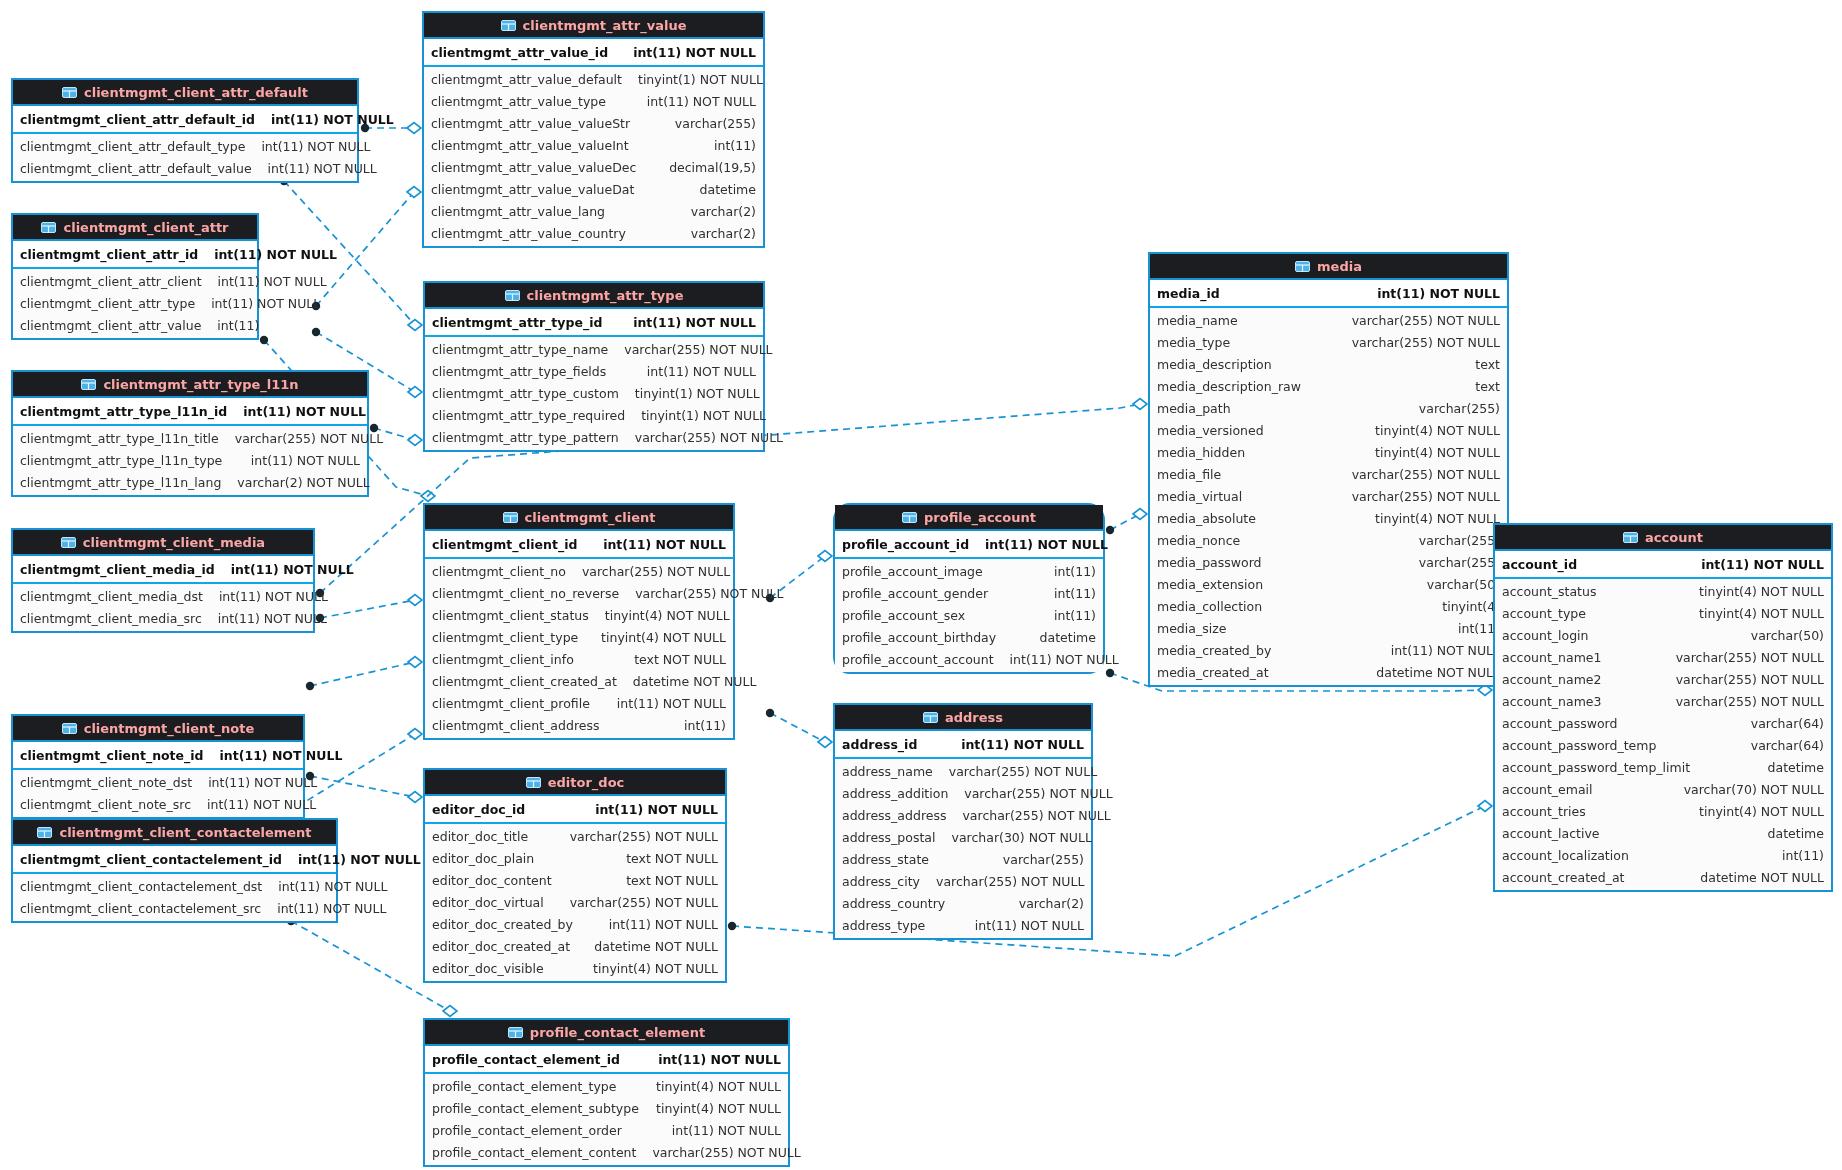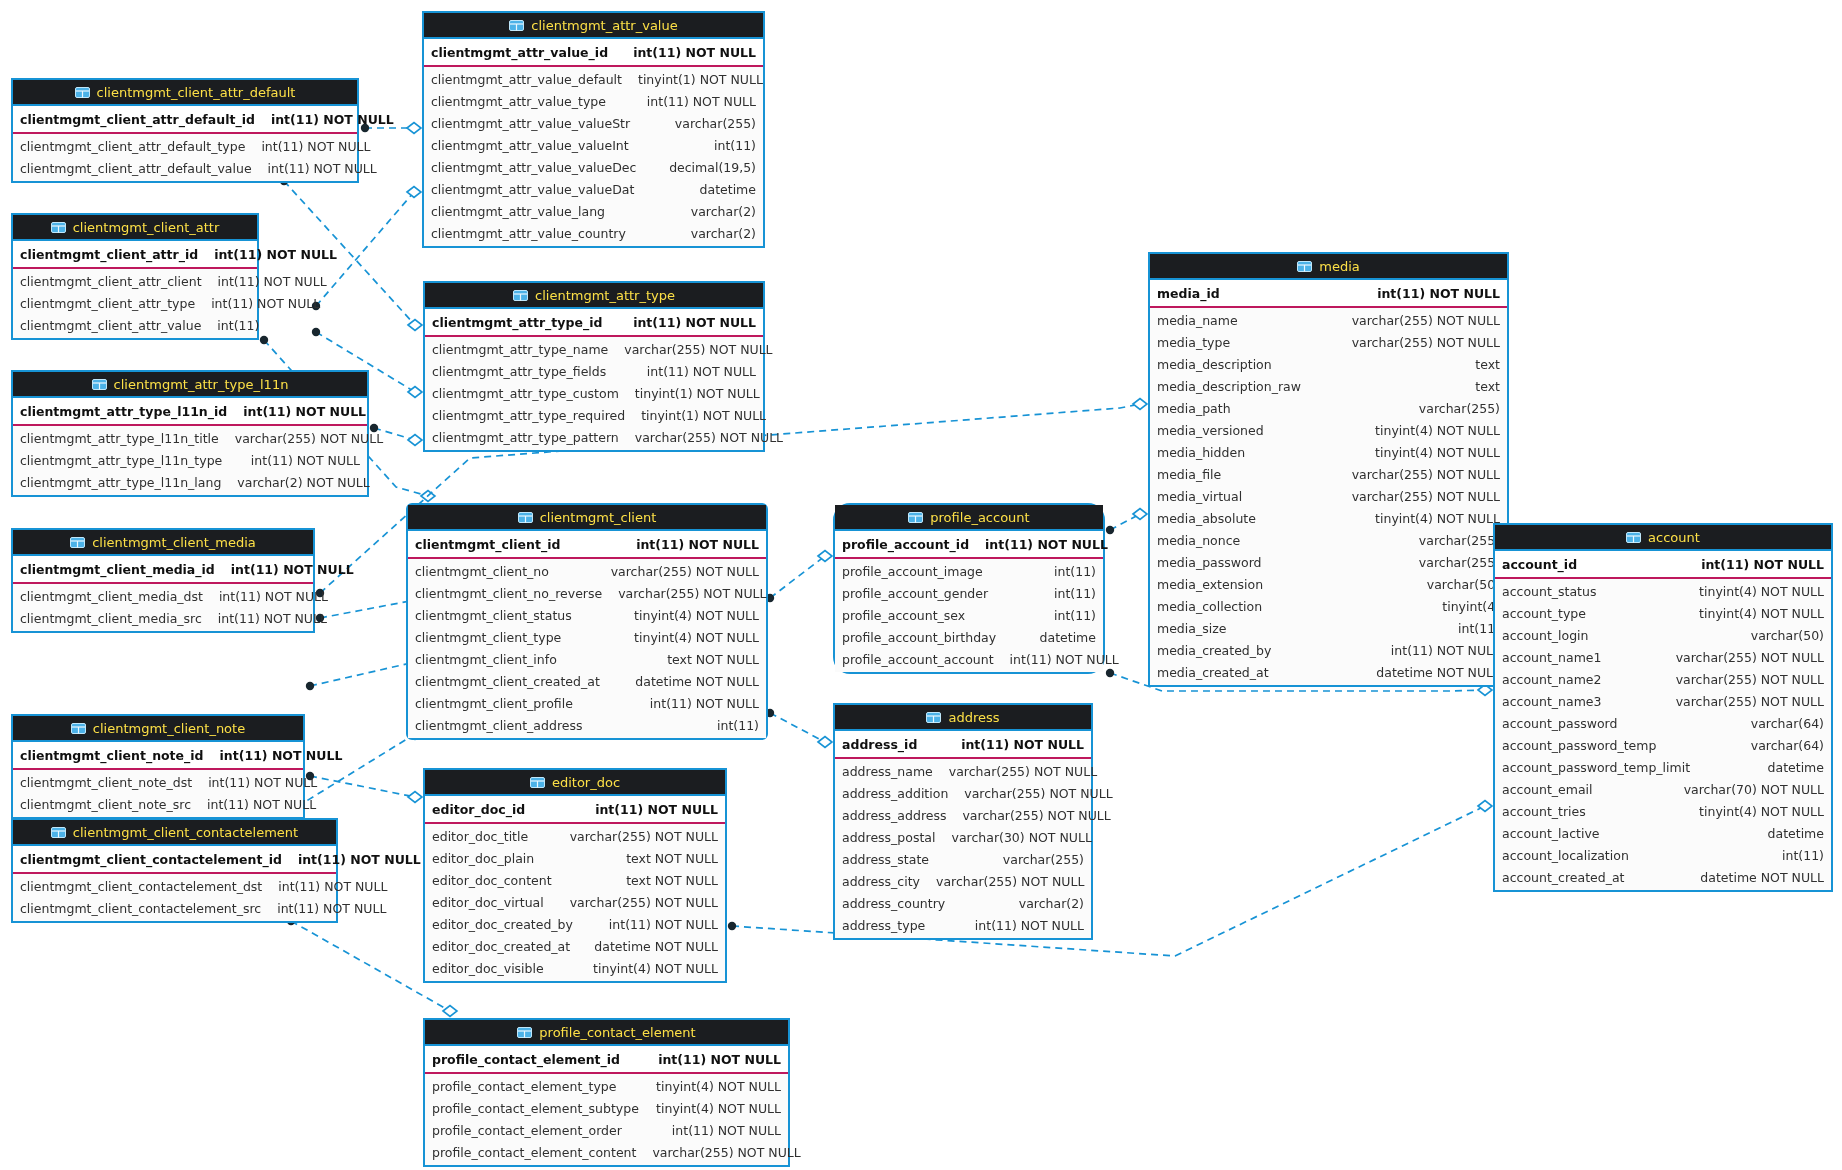--- a/index.html
+++ b/index.html
@@ -1,24 +1,24 @@
 <!DOCTYPE html>
 <html><head>
 <meta charset="utf-8">
 <style>
   html,body{margin:0;padding:0;background:#ffffff;}
   #canvas{position:relative;width:1842px;height:1170px;background:#ffffff;overflow:hidden;
           font-family:"DejaVu Sans","Liberation Sans",sans-serif;}
   #wires{position:absolute;left:0;top:0;z-index:1;}
   .eer-table{position:absolute;z-index:2;box-sizing:border-box;border:2px solid #1793d5;
              background:#fbfbfb;box-shadow:0 0 0 0;}
-  .thead{height:24px;background:#1b1d20;color:#fde047;display:flex;align-items:center;
+  .thead{height:24px;background:#1b1d20;color:#fca5a5;display:flex;align-items:center;
          justify-content:center;gap:7px;font-size:13px;border-bottom:2px solid #1793d5;
-         white-space:nowrap;overflow:hidden;}
-  .pksec{background:#ffffff;border-bottom:2px solid #be185d;}
+         white-space:nowrap;overflow:hidden;font-weight:bold;}
+  .pksec{background:#ffffff;border-bottom:2px solid #0ea5e9;}
   .pkrow{height:26px;display:flex;align-items:center;justify-content:space-between;
          padding:0 7px;font-size:12.5px;font-weight:bold;color:#101010;white-space:nowrap;}
   .bodysec{background:#fbfbfb;padding:1px 0 2px 0;}
   .colrow{height:22px;display:flex;align-items:center;justify-content:space-between;
           padding:0 7px;font-size:12.5px;color:#303030;white-space:nowrap;}
   .cname{margin-right:16px;}
   .ctype{text-align:right;}
   .ticon{display:inline-flex;align-items:center;line-height:0;}
 </style>
 </head>
@@ -379,21 +379,21 @@
         <div class="colrow">
           <span class="cname ">clientmgmt_attr_type_required</span>
           <span class="ctype ">tinyint(1) NOT NULL</span>
         </div>
         <div class="colrow">
           <span class="cname ">clientmgmt_attr_type_pattern</span>
           <span class="ctype ">varchar(255) NOT NULL</span>
         </div>
       </div>
     </div>
-    <div class="eer-table" style="left: 406px; top: 503px; width: 362px; border-radius: 6px;">
+    <div class="eer-table" style="left: 423px; top: 503px; width: 312px;">
       <div class="thead">
         <span class="ticon">
           <svg width="15" height="11" viewBox="0 0 15 11">
             <rect x="0.5" y="0.5" width="14" height="10" rx="1.5" fill="#4cb2e8" stroke="#bfe7fb" stroke-width="1"></rect>
             <line x1="1" y1="4" x2="14" y2="4" stroke="#eaf7ff" stroke-width="1.2"></line>
             <line x1="7.5" y1="4" x2="7.5" y2="10.5" stroke="#eaf7ff" stroke-width="1.2"></line>
           </svg>
         </span>
         <span>clientmgmt_client</span>
       </div>

